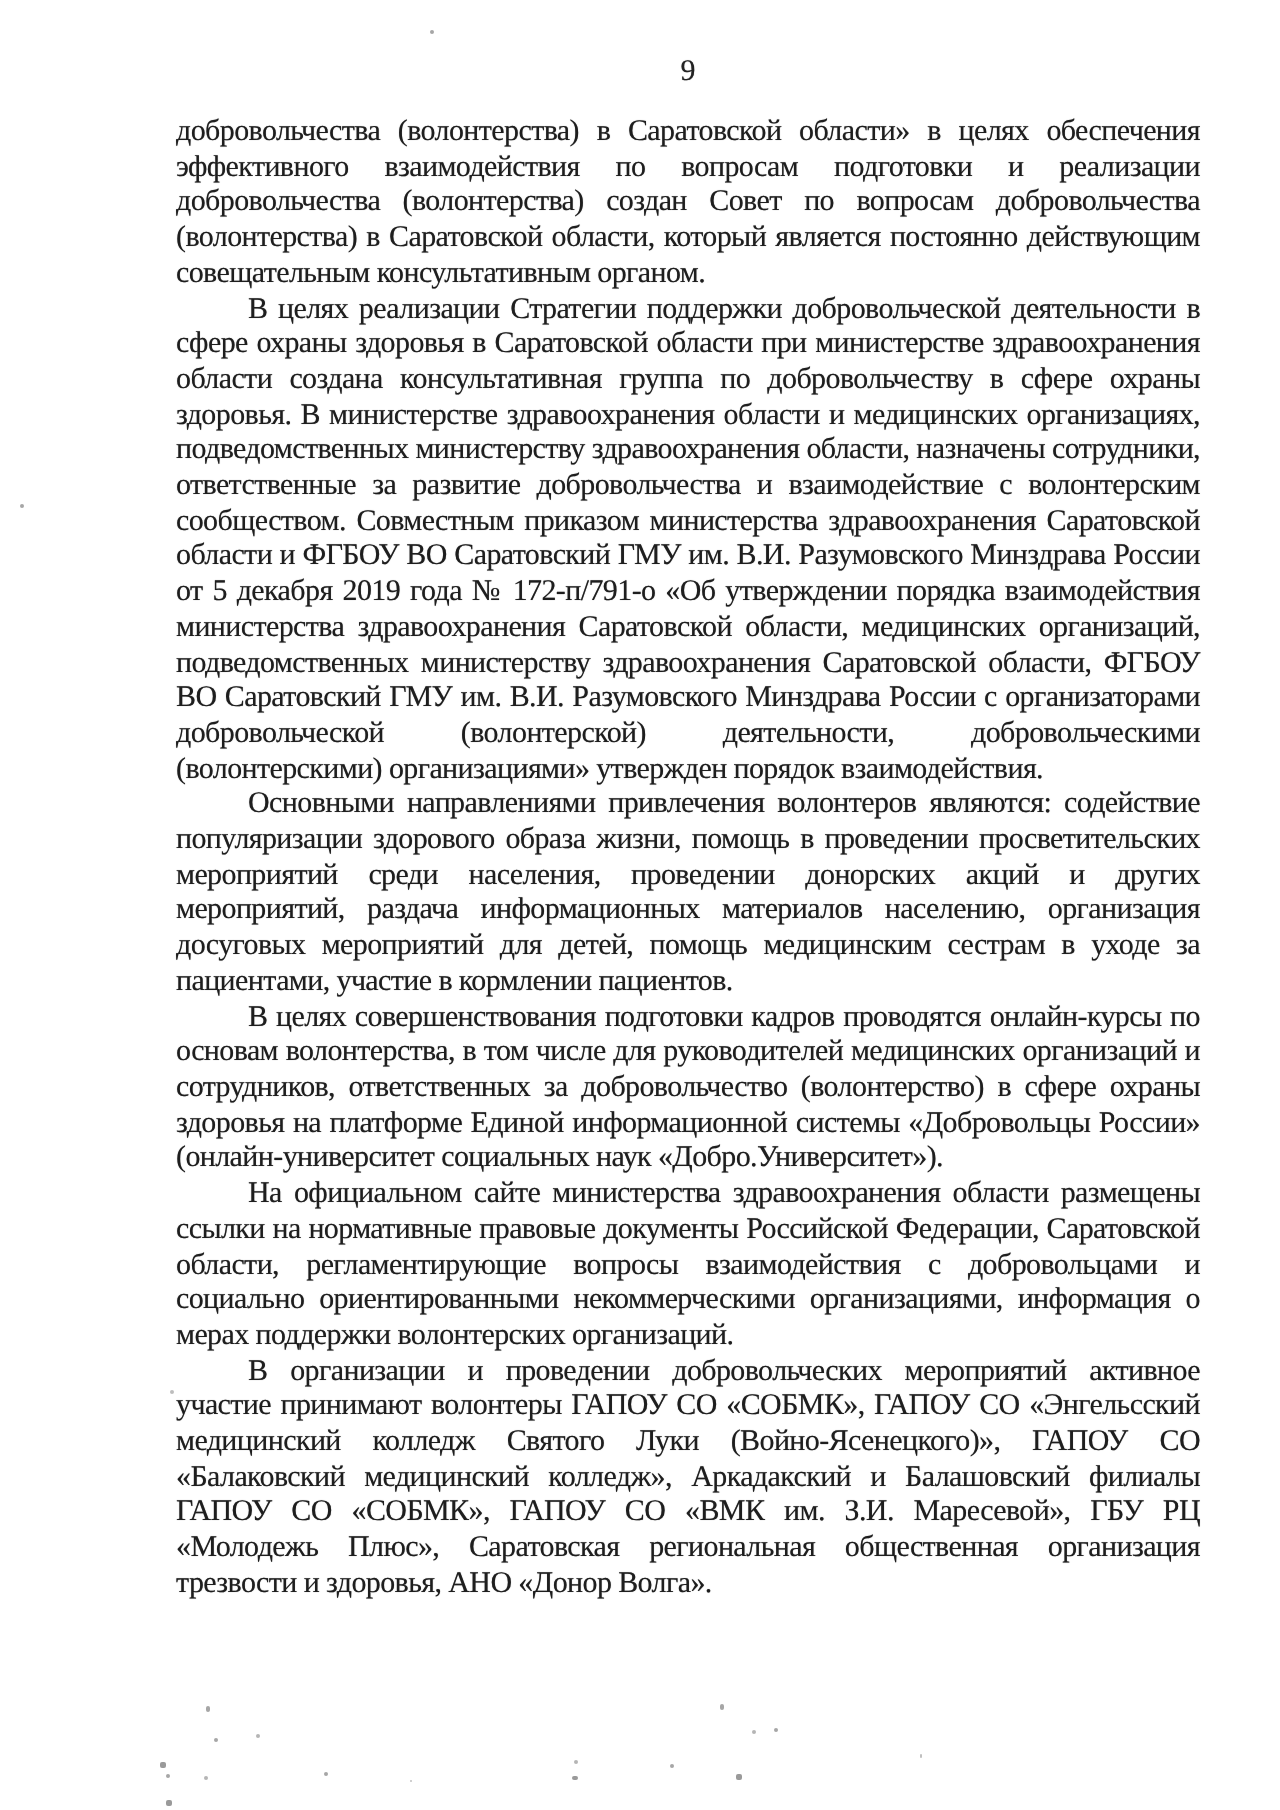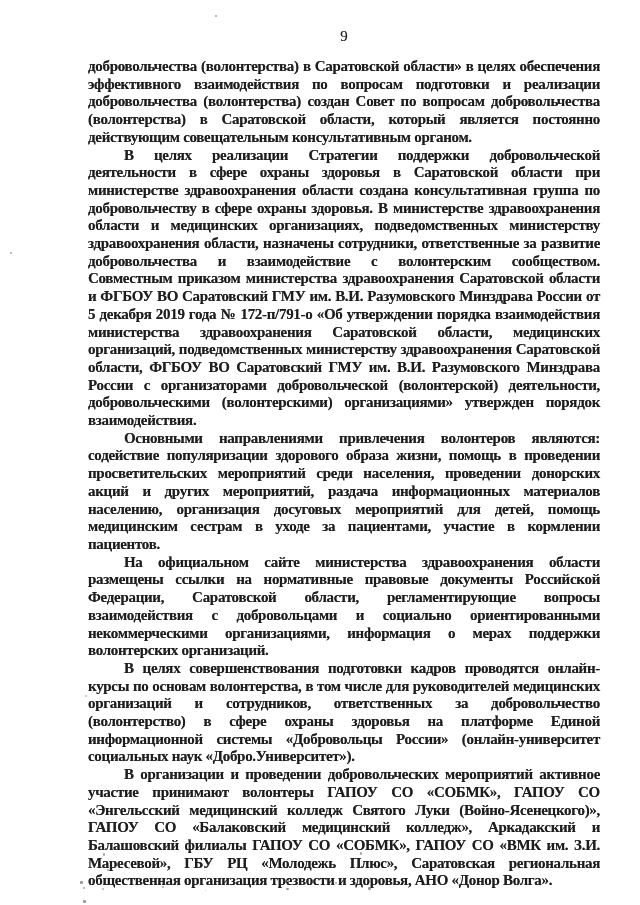--- a/index.html
+++ b/index.html
@@ -25,21 +25,20 @@
     margin: 0 0 14px 0;
     color: #222;
     text-shadow: 0 0 0.4px rgba(0,0,0,0.5);
   }
   .doc-text {
     font-size: 15px;
     line-height: 17.7px;
     text-align: justify;
     letter-spacing: -0.3px;
     text-shadow: 0 0 0.4px rgba(0,0,0,0.55);
-    font-weight: bold;
   }
   .doc-text p {
     margin: 0;
     text-indent: 36px;
   }
   .doc-text p.continuation {
     text-indent: 0;
   }
   
   .speck {
@@ -53,22 +52,22 @@
 <body>
 
 <div class="page">
 
   <div class="page-number">9</div>
 
   <div class="doc-text">
     <p class="continuation">добровольчества (волонтерства) в Саратовской области» в целях обеспечения эффективного взаимодействия по вопросам подготовки и реализации добровольчества (волонтерства) создан Совет по вопросам добровольчества (волонтерства) в Саратовской области, который является постоянно действующим совещательным консультативным органом.</p>
     <p>В целях реализации Стратегии поддержки добровольческой деятельности в сфере охраны здоровья в Саратовской области при министерстве здравоохранения области создана консультативная группа по добровольчеству в сфере охраны здоровья. В министерстве здравоохранения области и медицинских организациях, подведомственных министерству здравоохранения области, назначены сотрудники, ответственные за развитие добровольчества и взаимодействие с волонтерским сообществом. Совместным приказом министерства здравоохранения Саратовской области и ФГБОУ ВО Саратовский ГМУ им. В.И. Разумовского Минздрава России от 5 декабря 2019 года № 172-п/791-о «Об утверждении порядка взаимодействия министерства здравоохранения Саратовской области, медицинских организаций, подведомственных министерству здравоохранения Саратовской области, ФГБОУ ВО Саратовский ГМУ им. В.И. Разумовского Минздрава России с организаторами добровольческой (волонтерской) деятельности, добровольческими (волонтерскими) организациями» утвержден порядок взаимодействия.</p>
     <p>Основными направлениями привлечения волонтеров являются: содействие популяризации здорового образа жизни, помощь в проведении просветительских мероприятий среди населения, проведении донорских акций и других мероприятий, раздача информационных материалов населению, организация досуговых мероприятий для детей, помощь медицинским сестрам в уходе за пациентами, участие в кормлении пациентов.</p>
+    <p>В целях совершенствования подготовки кадров проводятся онлайн-курсы по основам волонтерства, в том числе для руководителей медицинских организаций и сотрудников, ответственных за добровольчество (волонтерство) в сфере охраны здоровья на платформе Единой информационной системы «Добровольцы России» (онлайн-университет социальных наук «Добро.Университет»).</p>
     <p>На официальном сайте министерства здравоохранения области размещены ссылки на нормативные правовые документы Российской Федерации, Саратовской области, регламентирующие вопросы взаимодействия с добровольцами и социально ориентированными некоммерческими организациями, информация о мерах поддержки волонтерских организаций.</p>
-    <p>В целях совершенствования подготовки кадров проводятся онлайн-курсы по основам волонтерства, в том числе для руководителей медицинских организаций и сотрудников, ответственных за добровольчество (волонтерство) в сфере охраны здоровья на платформе Единой информационной системы «Добровольцы России» (онлайн-университет социальных наук «Добро.Университет»).</p>
     <p>В организации и проведении добровольческих мероприятий активное участие принимают волонтеры ГАПОУ СО «СОБМК», ГАПОУ СО «Энгельсский медицинский колледж Святого Луки (Войно-Ясенецкого)», ГАПОУ СО «Балаковский медицинский колледж», Аркадакский и Балашовский филиалы ГАПОУ СО «СОБМК», ГАПОУ СО «ВМК им. З.И. Маресевой», ГБУ РЦ «Молодежь Плюс», Саратовская региональная общественная организация трезвости и здоровья, АНО «Донор Волга».</p>
   </div>
 
   <div>
     <div class="speck" style="left:215px; top:15px;  width:2px; height:2px;"></div>
     <div class="speck" style="left:10px;  top:252px; width:2px; height:2px;"></div>
     <div class="speck" style="left:85px;  top:695px; width:2px; height:2px; background:#bdbdbd;"></div>
     <div class="speck" style="left:103px; top:853px; width:2px; height:3px;"></div>
     <div class="speck" style="left:360px; top:852px; width:2px; height:3px;"></div>
     <div class="speck" style="left:128px; top:867px; width:2px; height:2px; background:#b5b5b5;"></div>

